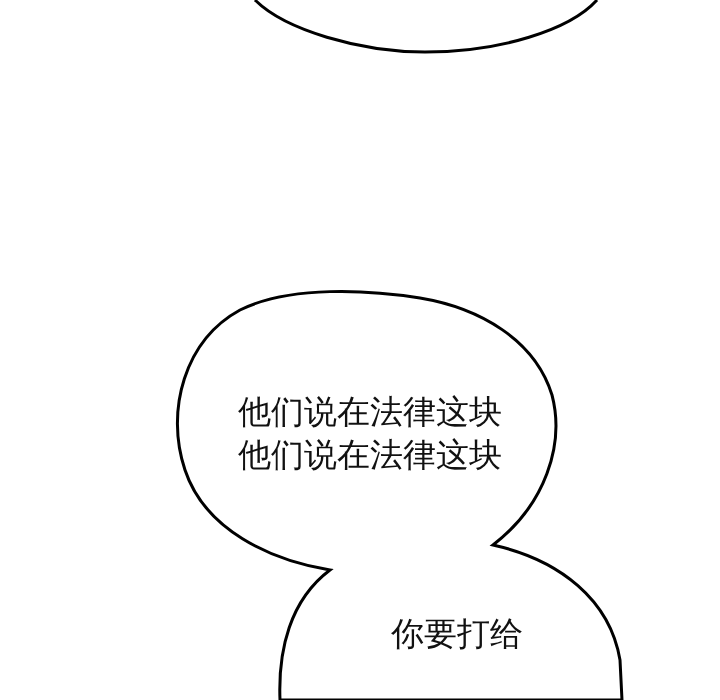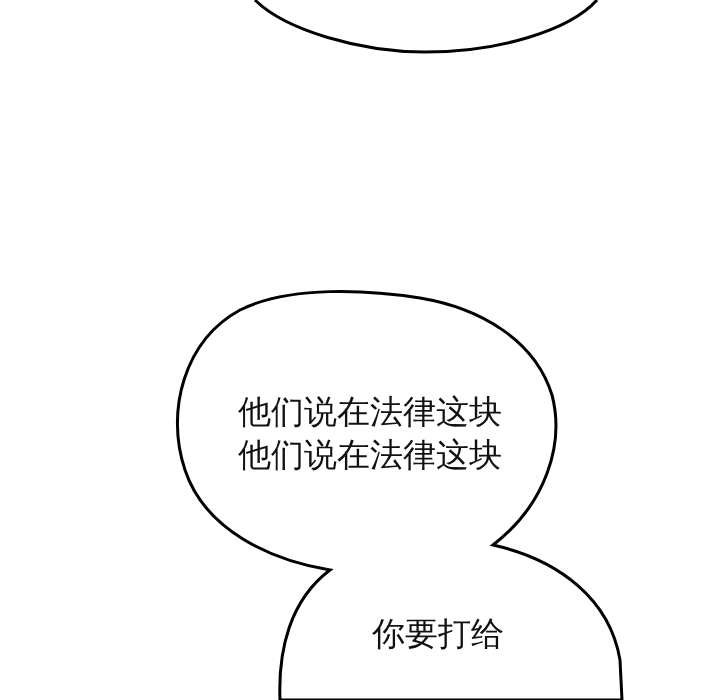--- a/index.html
+++ b/index.html
@@ -10,21 +10,21 @@
       position: absolute;
       font-family: "DejaVu Sans", "Liberation Sans", sans-serif;
       color: #111111;
       font-size: 33px;
       line-height: 43px;
       text-align: center;
       white-space: nowrap;
       letter-spacing: 0px;
     }
     .t1 { left: 190px; top: 390px; width: 360px; }
-    .t2 { left: 318px; top: 612px; width: 240px; }
+    .t2 { left: 337px; top: 612px; width: 240px; }
     .line { display: block; }
   </style>
 </head>
 <body>
 
 <div class="panel">
   <svg class="bubbles" viewBox="0 0 720 700">
 
     <path d="M 255 0 C 285 30, 360 52, 425 52 C 500 52, 570 30, 597 0" fill="#ffffff" stroke="#000000" stroke-width="3"></path>
 

